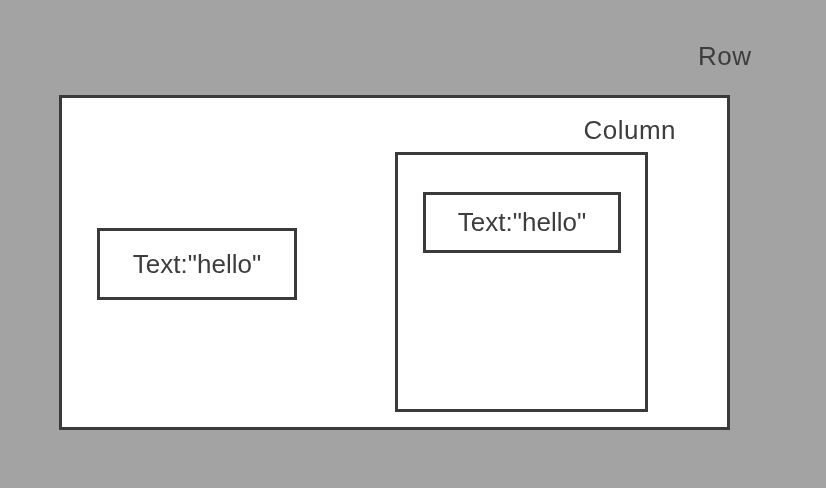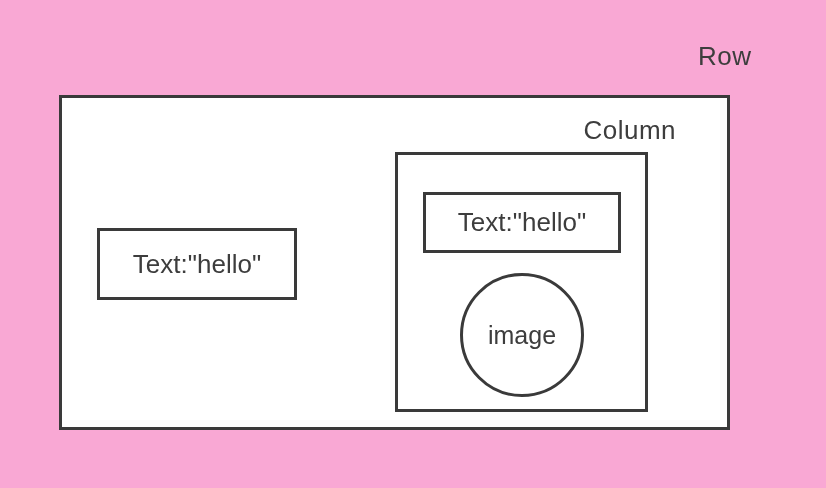--- a/index.html
+++ b/index.html
@@ -5,21 +5,21 @@
   html, body {
     margin: 0;
     padding: 0;
     background: #ffffff;
     font-family: "Liberation Sans", "DejaVu Sans", sans-serif;
   }
   .canvas {
     position: relative;
     width: 826px;
     height: 488px;
-    background: #f9a8d4;
+    background: #a3a3a3;
     overflow: hidden;
     color: #3d3d3d;
   }
   .frame {
     position: absolute;
     border: 3px solid #3a3a3a;
     background: #ffffff;
     box-sizing: border-box;
   }
   .label {
@@ -101,17 +101,14 @@
   </div>
 
   <div class="label column-label">Column</div>
 
   <div class="frame column-box"></div>
 
   <div class="frame column-text-box">
     <span>Text:"hello"</span>
   </div>
 
-  <div class="frame image-circle">
-    <span>image</span>
-  </div>
 
 </div>
 
 </body></html>

